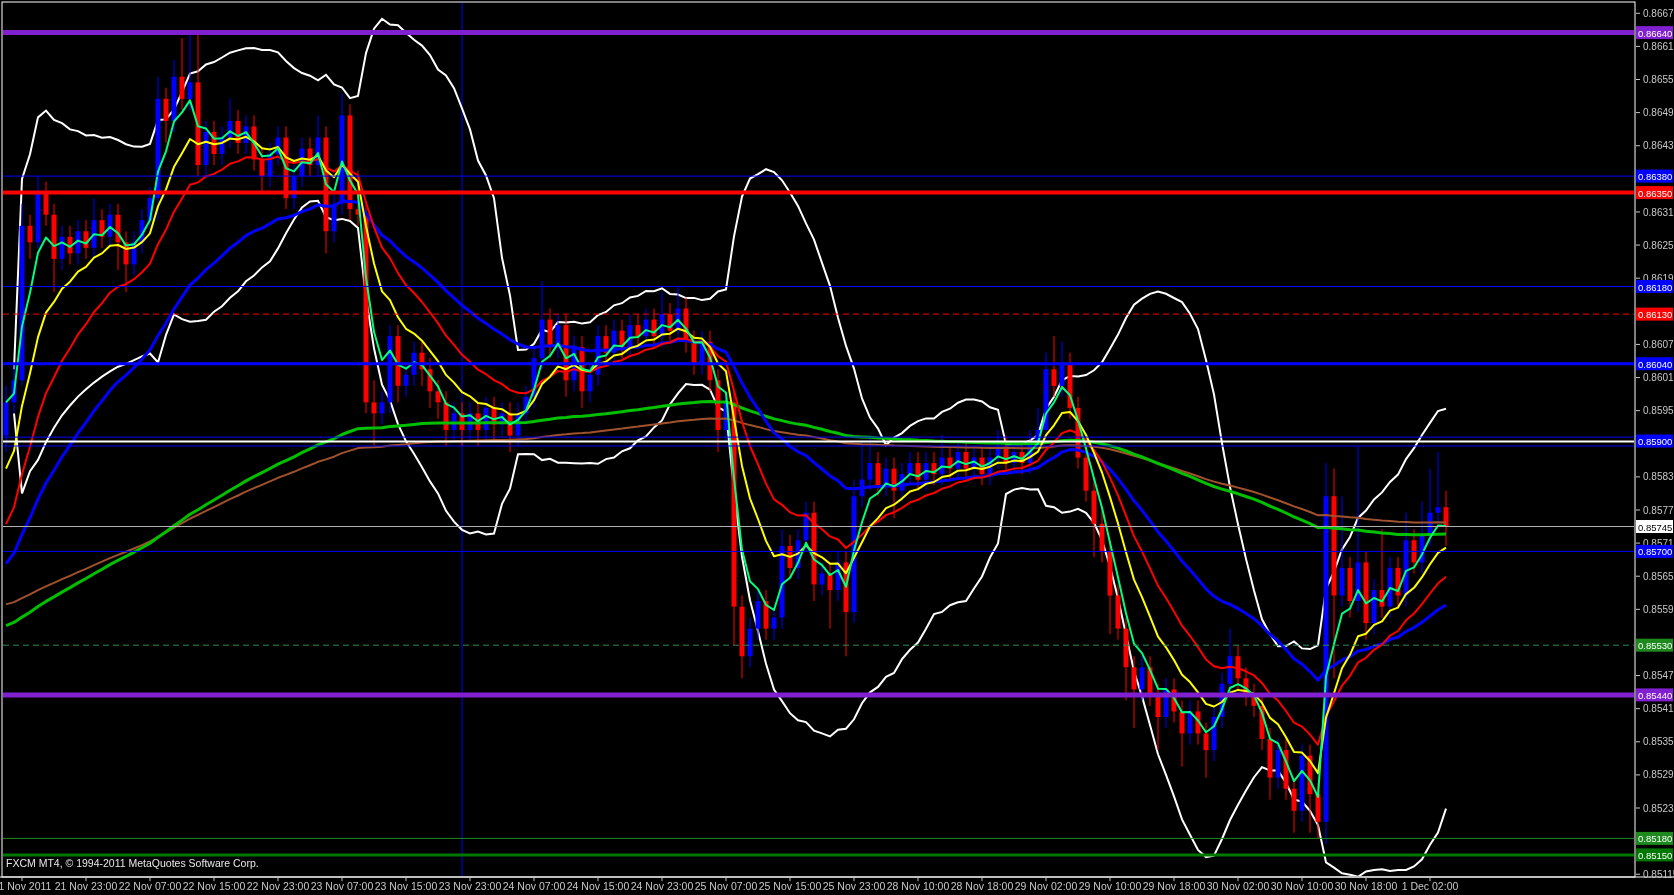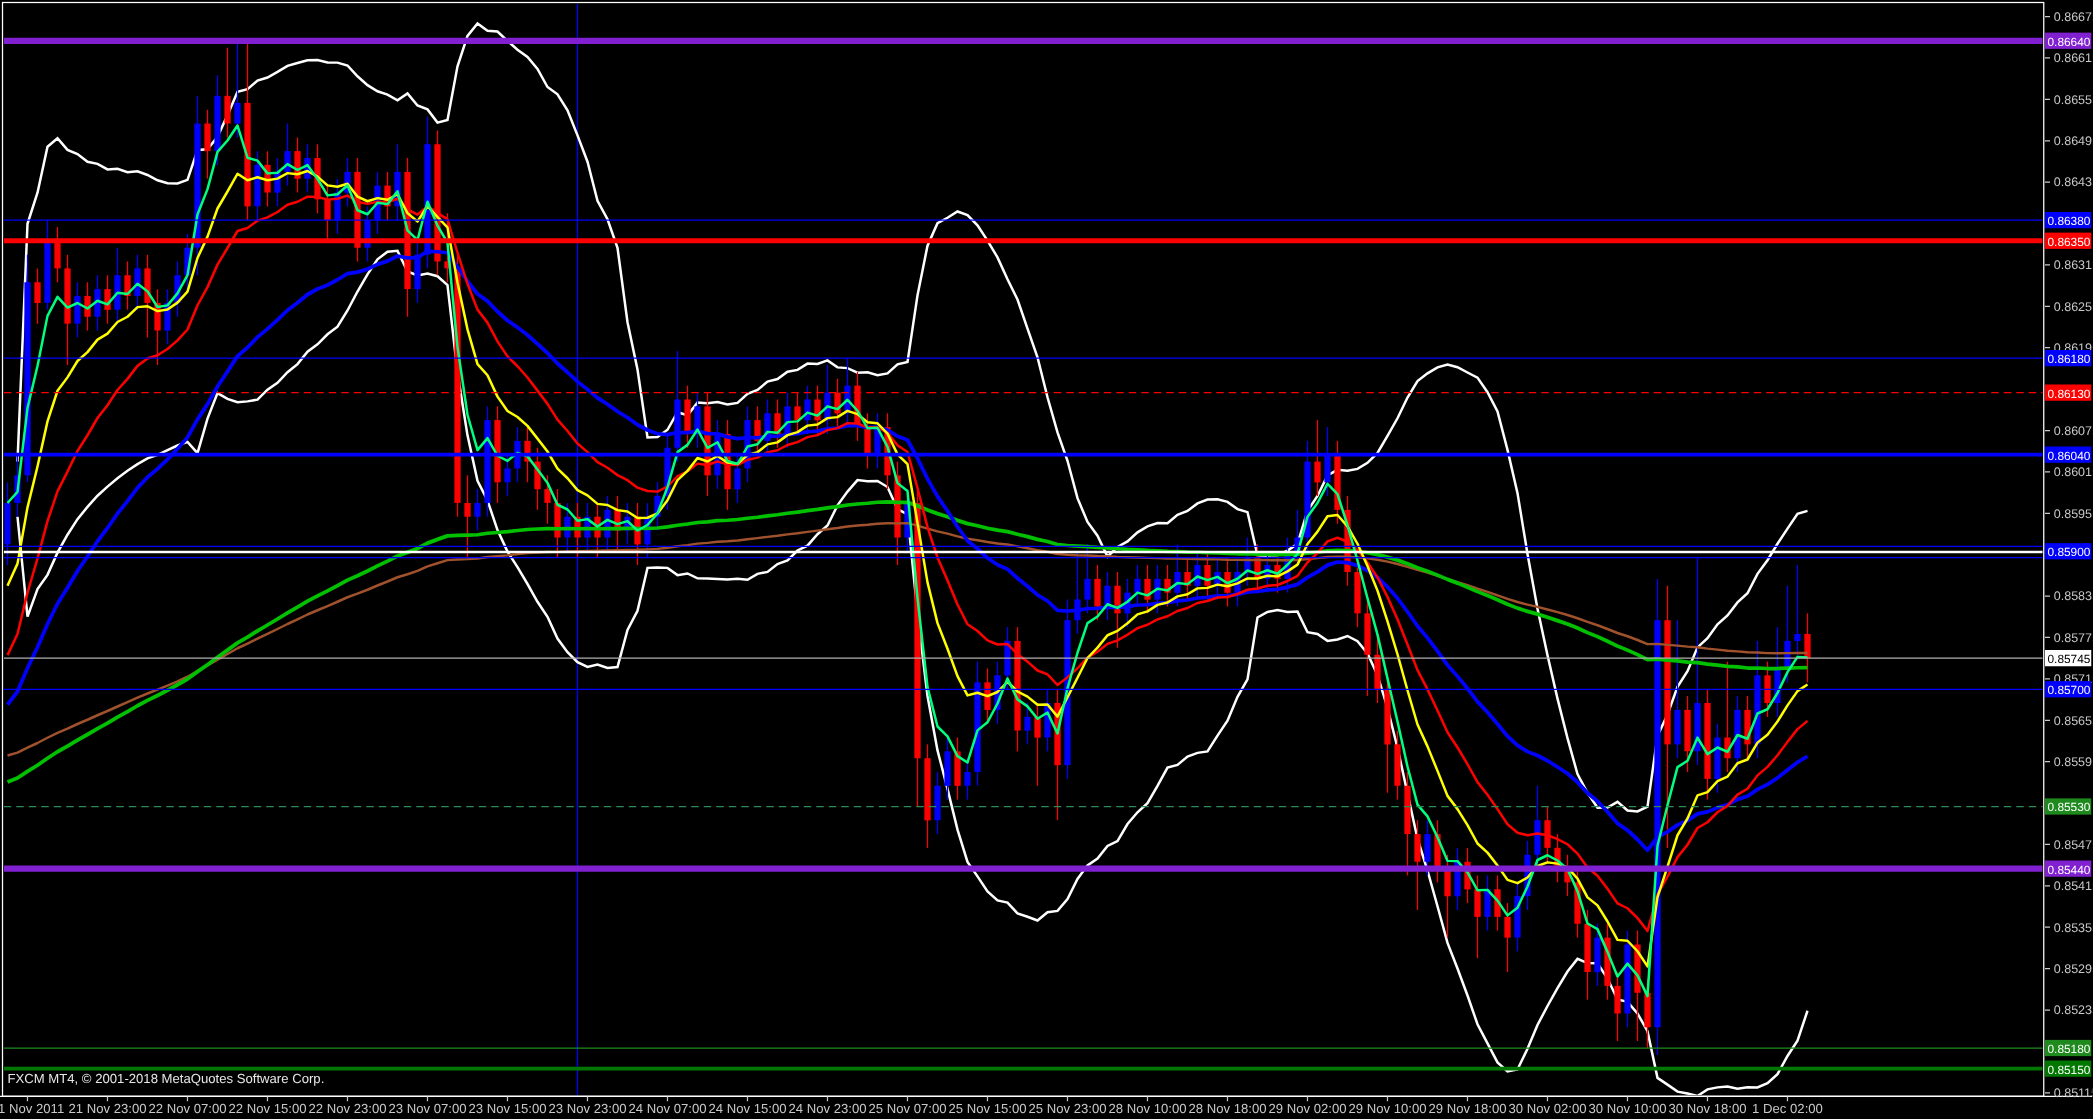--- a/index.html
+++ b/index.html
@@ -525,14 +525,14 @@
         <line x1="1238" y1="877" x2="1238" y2="881" stroke="#C8C8C8" stroke-width="1"></line>
         <text x="1238" y="890" fill="#C8C8C8" font-size="10.5px" text-anchor="middle">30 Nov 02:00</text>
         <line x1="1302" y1="877" x2="1302" y2="881" stroke="#C8C8C8" stroke-width="1"></line>
         <text x="1302" y="890" fill="#C8C8C8" font-size="10.5px" text-anchor="middle">30 Nov 10:00</text>
         <line x1="1366" y1="877" x2="1366" y2="881" stroke="#C8C8C8" stroke-width="1"></line>
         <text x="1366" y="890" fill="#C8C8C8" font-size="10.5px" text-anchor="middle">30 Nov 18:00</text>
         <line x1="1430" y1="877" x2="1430" y2="881" stroke="#C8C8C8" stroke-width="1"></line>
         <text x="1430" y="890" fill="#C8C8C8" font-size="10.5px" text-anchor="middle">1 Dec 02:00</text>
       </g>
     </svg>
-  <div id="copyright">FXCM MT4, © 2001-2018 MetaQuotes Software Corp.</div>
+  <div id="copyright">FXCM MT4, © 1994-2011 MetaQuotes Software Corp.</div>
 </div>
 
 </body></html>

